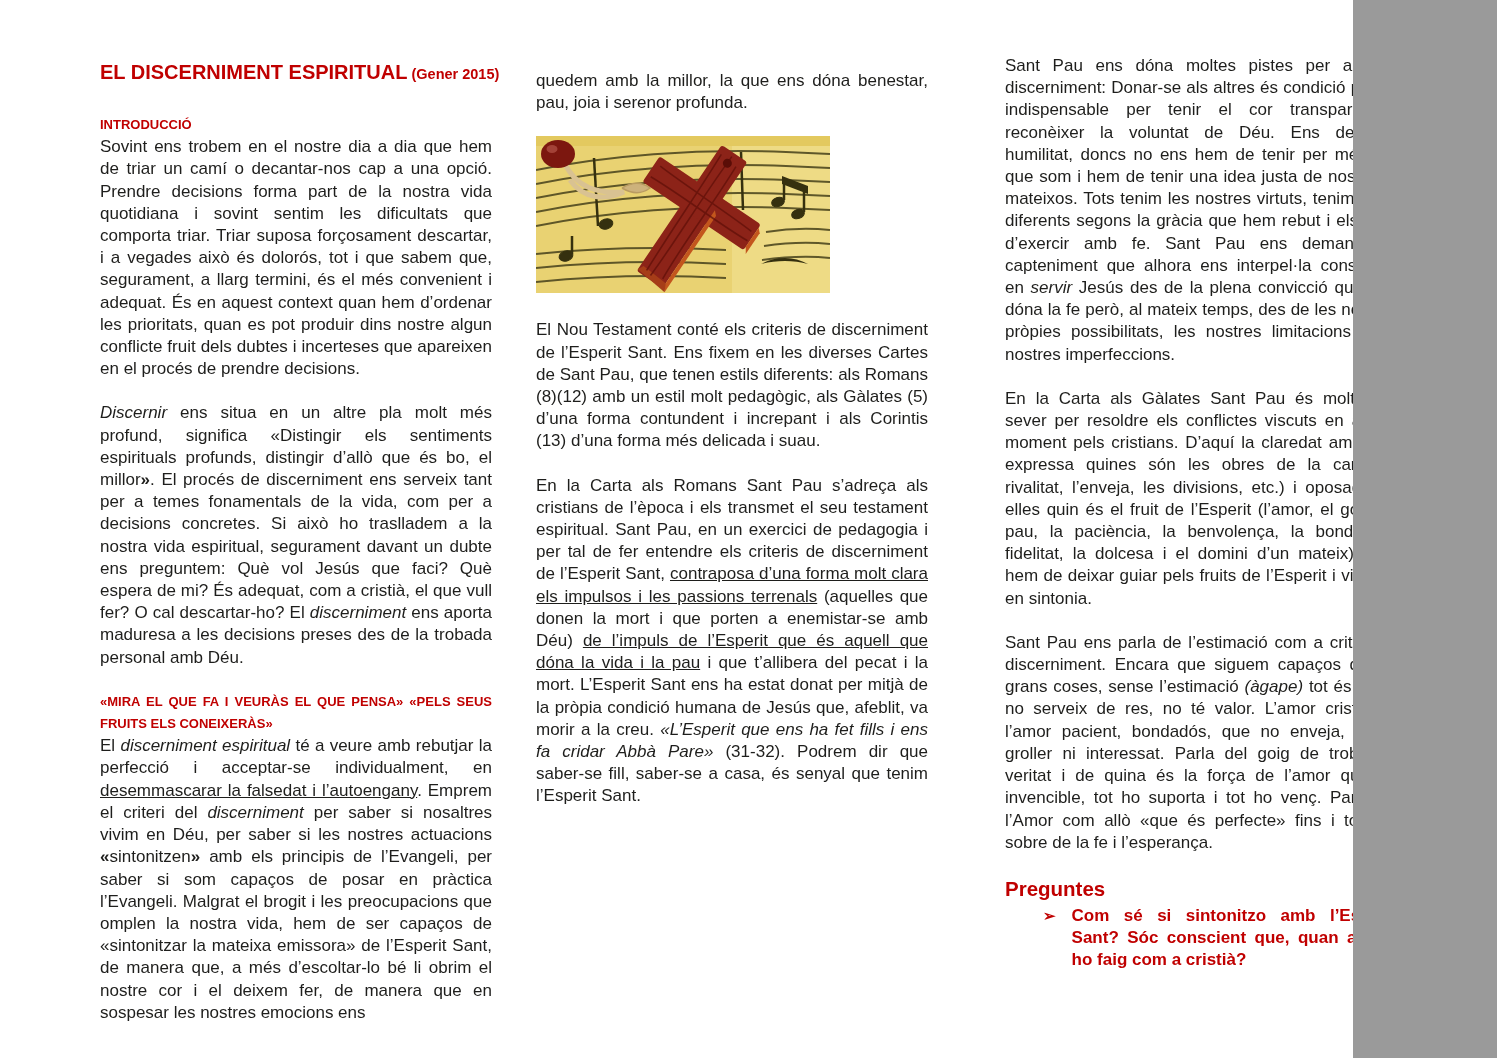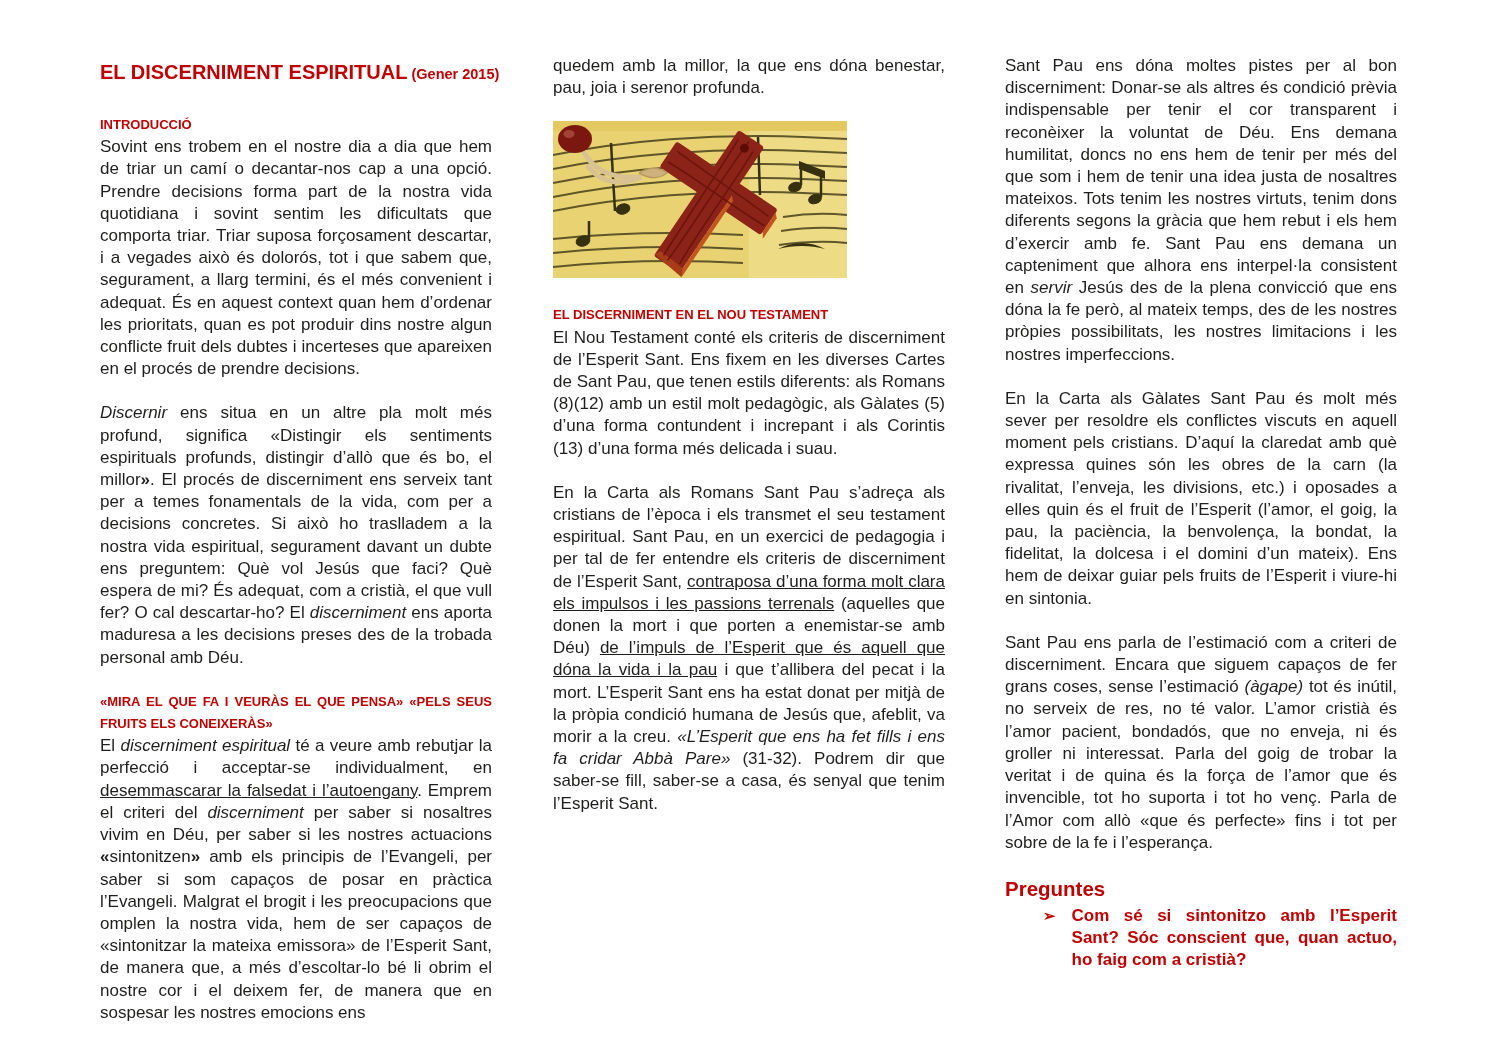--- a/index.html
+++ b/index.html
@@ -1,26 +1,26 @@
 <!DOCTYPE html>
 <html style="--accent: #c00000;"><head>
 <meta charset="utf-8">
 <style>
   html,body{margin:0;padding:0;background:#9a9a9a;}
   .page{
     position:relative;
-    width:1497px;height:1058px;
+    width:1353px;height:1058px;
     background:#ffffff;
     font-family:"Liberation Sans",sans-serif;
     color:#1e1e1c;
     overflow:hidden;
   }
   .col{position:absolute;top:55px;width:392px;}
   #col1{left:100px;}
-  #col2{left:553px;}
+  #col2{left:536px;margin-top:15px;}
   #col3{left:1005px;}
 
   .doc-title{
     font-weight:bold;color:var(--accent,#c00000);
     font-size:20px;line-height:27px;
     margin:4px 0 26px 0;white-space:nowrap;
   }
   .doc-title .suffix{font-size:14.5px;}
 
   .heading{
@@ -118,21 +118,20 @@
           <path d="M142,10 C144,50 143,100 145,148"></path>
           <path d="M152,6 C150,60 153,110 151,150"></path>
           <path d="M161,12 C163,55 160,105 163,146"></path>
           <path d="M98,54 C130,56 180,55 210,57"></path>
           <path d="M96,68 C130,66 180,69 212,67"></path>
         </g>
         <circle cx="152" cy="14" r="4.5" fill="#5a0d07"></circle>
       </g>
     </svg>
   </div>
-<div class="heading"><span>EL DISCERNIMENT EN EL NOU TESTAMENT</span></div>
       <div class="para"><span>El Nou Testament conté els criteris de discerniment de l’Esperit Sant. Ens fixem en les diverses Cartes de Sant Pau, que tenen estils diferents: als Romans (8)(12) amb un estil molt pedagògic, als Gàlates (5) d’una forma contundent i increpant i als Corintis (13) d’una forma més delicada i suau.</span></div>
       <div class="para"><span>En la Carta als Romans Sant Pau s’adreça als cristians de l’època i els transmet el seu testament espiritual.  Sant Pau, en un exercici de pedagogia i per tal de fer entendre els criteris de discerniment de l’Esperit Sant, </span><span class="un">contraposa d’una forma molt clara els impulsos i les passions terrenals</span><span> (aquelles que donen la mort i que porten a enemistar-se amb Déu) </span><span class="un">de l’impuls de l’Esperit que és aquell que dóna la vida i la pau</span><span> i que t’allibera del pecat i la mort. L’Esperit Sant ens ha estat donat per mitjà de la pròpia condició humana de Jesús que, afeblit, va morir a la creu. </span><span class="it">«L’Esperit que ens ha fet fills i ens fa cridar Abbà Pare»</span><span> (31-32).  Podrem dir que saber-se fill, saber-se a casa, és senyal que tenim l’Esperit Sant.</span></div>
     </div>
   <div class="col" id="col3">
       <div class="para"><span>Sant Pau ens dóna moltes pistes per al bon discerniment: Donar-se als altres és condició prèvia indispensable per tenir el cor transparent i reconèixer la voluntat de Déu. Ens demana humilitat, doncs no ens hem de tenir per més del que som i hem de tenir una idea justa de nosaltres mateixos. Tots tenim les nostres virtuts, tenim dons diferents segons la gràcia que hem rebut i els hem d’exercir amb fe. Sant Pau ens demana un capteniment que alhora ens interpel·la consistent en </span><span class="it">servir</span><span> Jesús des de la plena convicció que ens dóna la fe però, al mateix temps, des de les nostres pròpies possibilitats, les nostres limitacions i les nostres imperfeccions.</span></div>
       <div class="para"><span>En la Carta als Gàlates Sant Pau és molt més sever per resoldre els conflictes viscuts en aquell moment pels cristians. D’aquí la claredat amb què expressa quines són les obres de la carn (la rivalitat, l’enveja, les divisions, etc.) i oposades a elles quin és el fruit de l’Esperit (l’amor, el goig, la pau, la paciència, la benvolença, la bondat, la fidelitat, la dolcesa i el domini d’un mateix). Ens hem de deixar guiar pels fruits de l’Esperit i viure-hi en sintonia.</span></div>
       <div class="para"><span>Sant Pau ens parla de l’estimació com a criteri de discerniment. Encara que siguem capaços de fer grans coses, sense l’estimació </span><span class="it">(àgape)</span><span> tot és inútil, no serveix de res, no té valor. L’amor cristià és l’amor pacient, bondadós, que no enveja, ni és groller ni interessat. Parla del goig de trobar la veritat i de quina és la força de l’amor que és invencible, tot ho suporta i tot ho venç. Parla de l’Amor com allò «que és perfecte» fins i tot per sobre de la fe i l’esperança.</span></div>
       <div class="h-large"><span>Preguntes</span></div>
       <div class="bullet">
         <span class="marker">➢</span>

